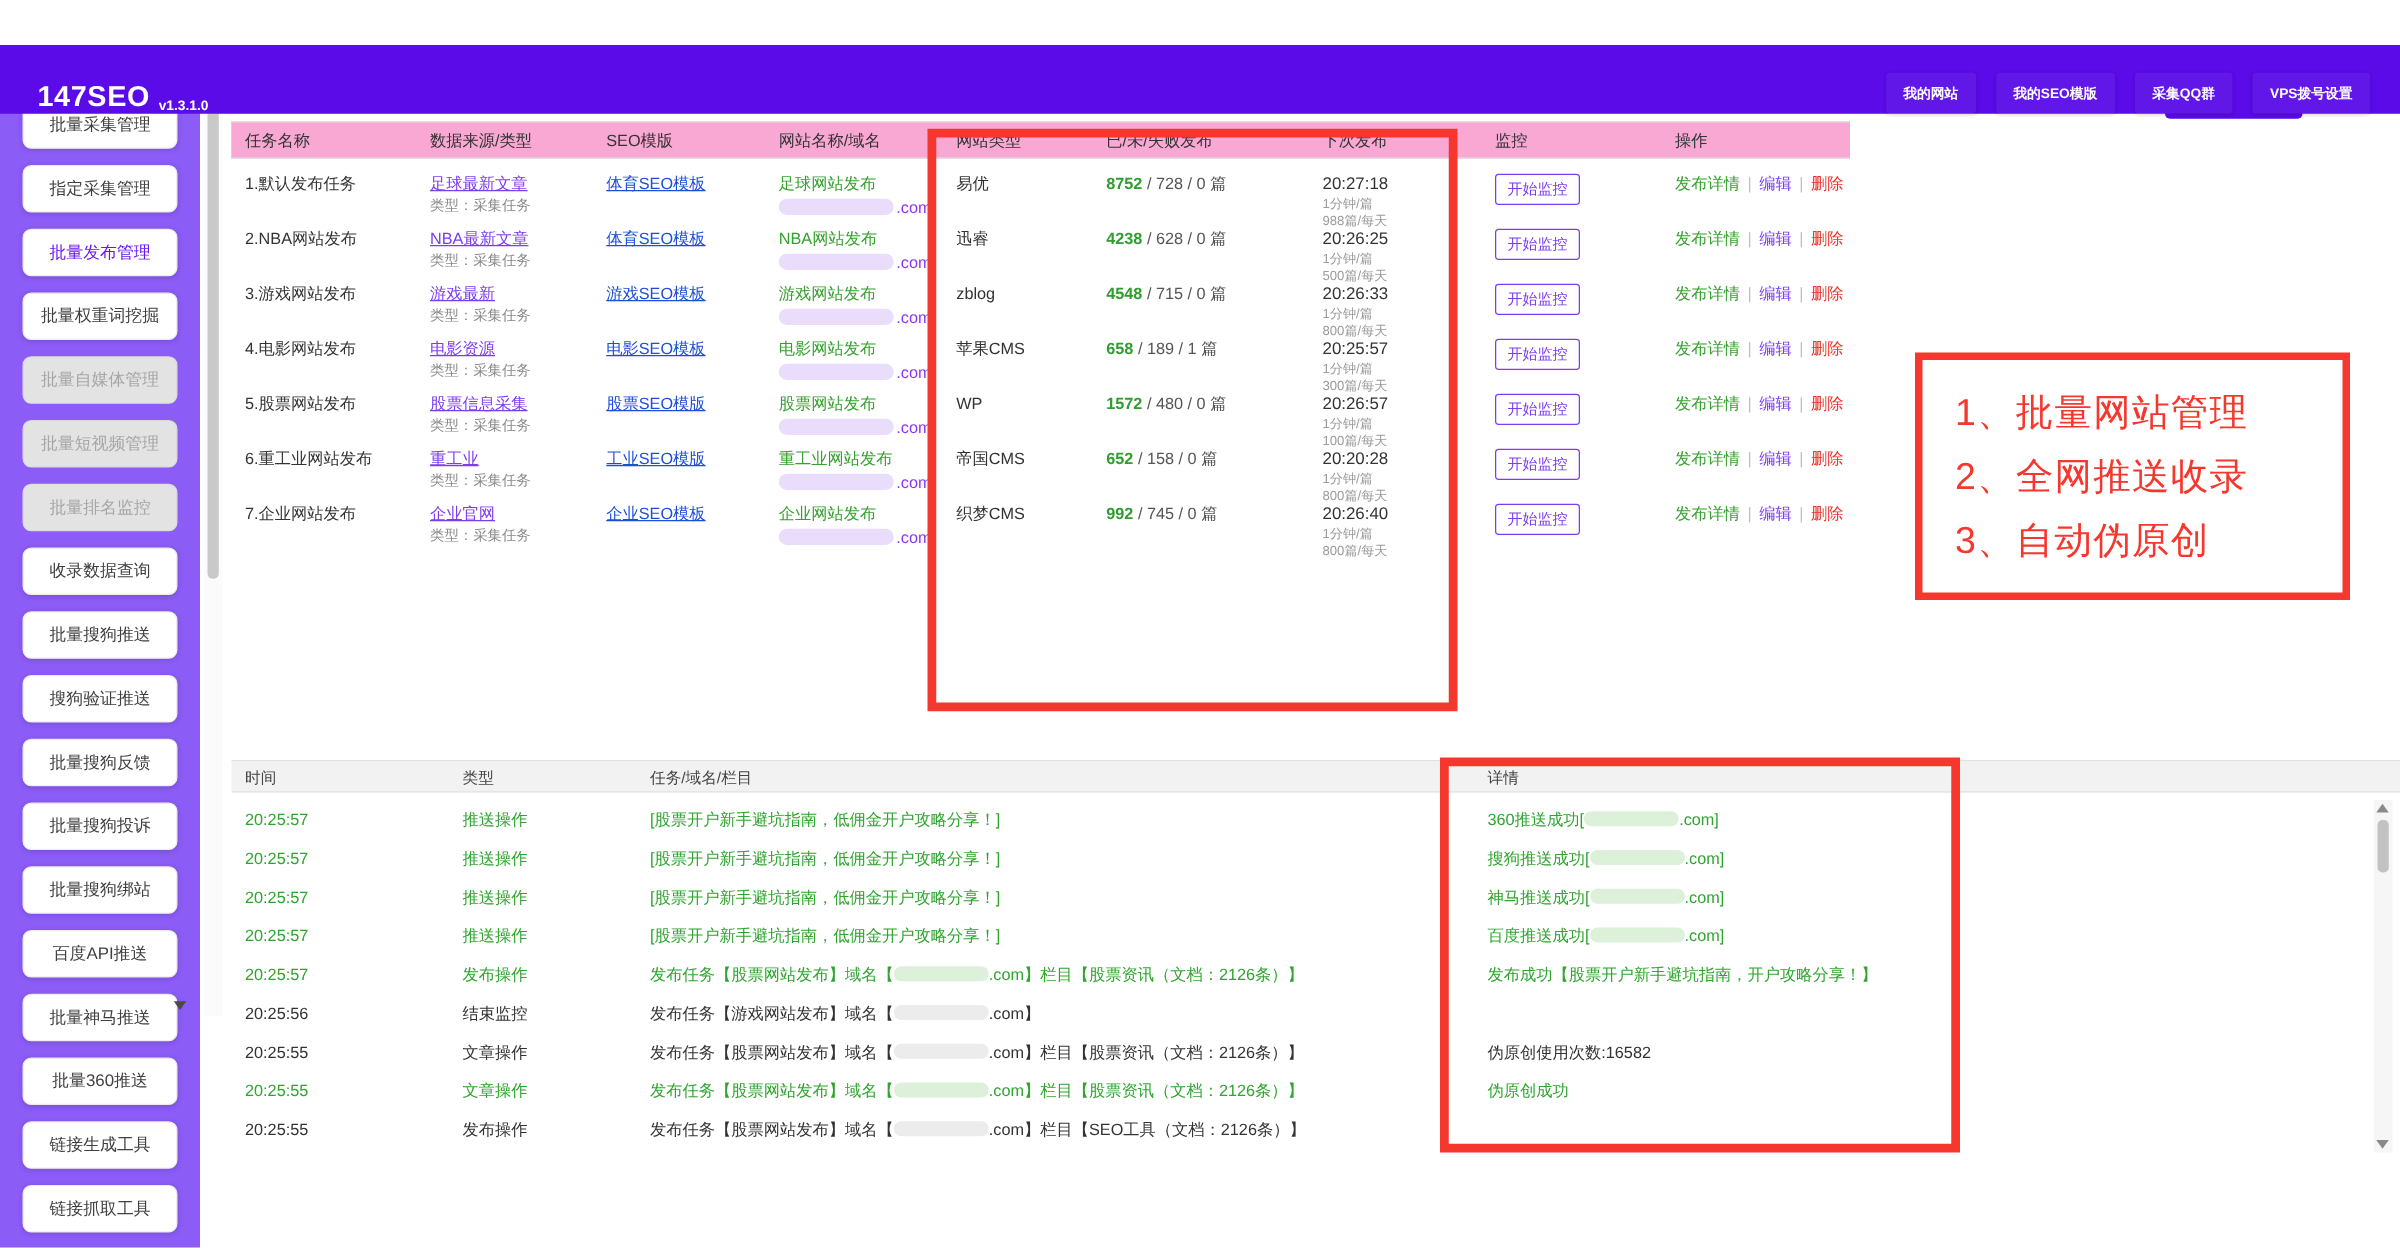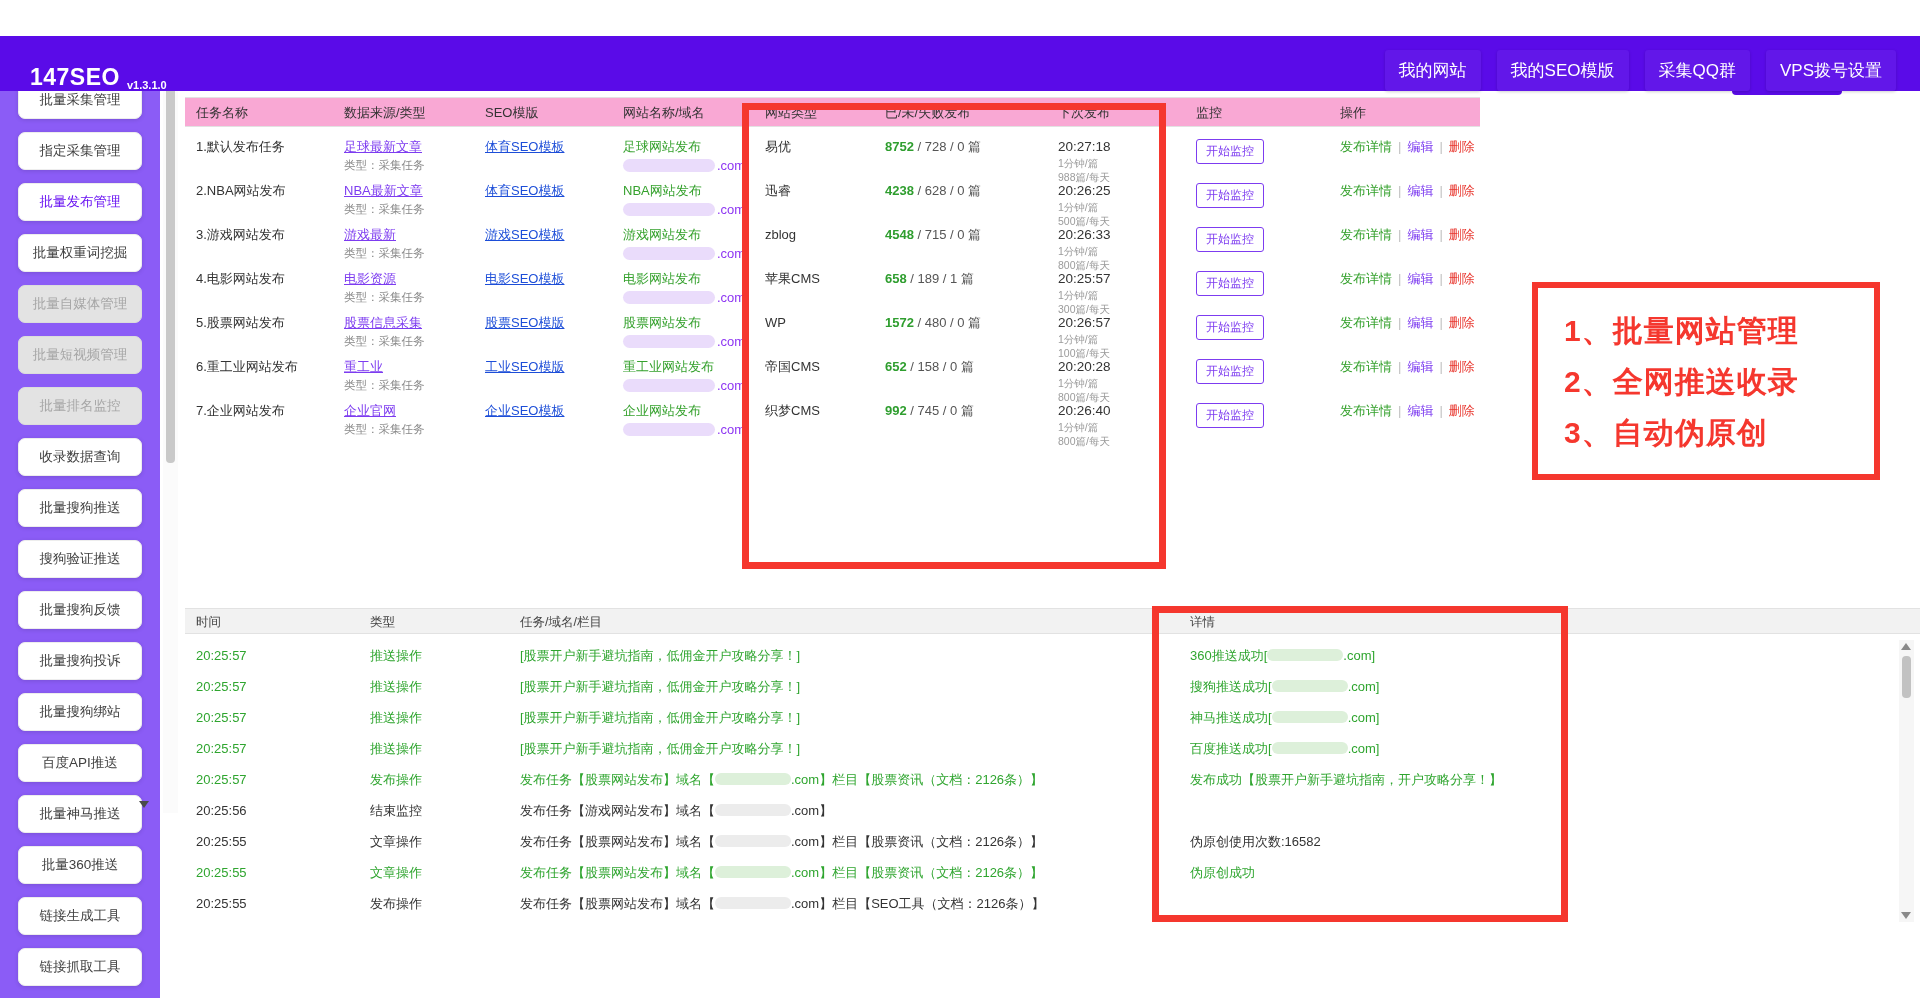--- a/index.html
+++ b/index.html
@@ -6,21 +6,21 @@
   html,body { width:1920px; height:998px; }
   body { position:relative; overflow:hidden; background:#fff; color:#333;
          font-family:"Liberation Sans", sans-serif; }
 
   
   .topbar { position:absolute; left:0; top:0; width:100%; height:55px;
             background:#5a0be8; display:flex; align-items:flex-end; z-index:3;margin-top:36px; }
   .logo { color:#fff; font-size:23px; font-weight:bold; margin-left:30px; letter-spacing:.5px; }
   .version { color:#fff; font-size:11px; font-weight:bold; margin-left:7px; margin-top:9px; }
   .nav { margin-left:auto; margin-right:24px; display:flex; gap:16px; }
-  .nav-item { color:#fff; font-size:17px; font-weight:normal; padding:9px 14px;
+  .nav-item { color:#fff; font-size:11px; font-weight:bold; padding:9px 14px;
               border-radius:3px; background:rgba(255,255,255,.05);
               box-shadow:0 1px 3px rgba(0,0,0,.18); cursor:pointer; white-space:nowrap; }
 
   
   .sidebar { position:absolute; left:0; top:55px; width:160px; bottom:0;
              background:#8b5cf6; padding-top:26px; overflow:hidden; }
   .side-btn { width:124px; height:38px; margin:0 auto 13px; display:flex;
               align-items:center; justify-content:center; font-size:13.5px; color:#404040;
               background:#fff; border:1px solid #ededed; border-radius:7px;
               box-shadow:0 1px 4px rgba(0,0,0,.13); cursor:pointer; white-space:nowrap; }
@@ -91,21 +91,21 @@
   .log-row.cut { height:24px; overflow:hidden; }
   .redact-log { display:inline-block; width:76px; height:12px; border-radius:6px;
                 vertical-align:-1px; background:#ececec; }
   .log-row.green .redact-log { background:#ddf0da; }
 
   
   .rbox { position:absolute; border:7px solid #f5372e; z-index:6; pointer-events:none; }
   .rbox1 { left:742px; top:103px; width:424px; height:466px; }
   .rbox2 { left:1152px; top:606px; width:416px; height:316px; }
   .rbox3 { left:1532px; top:282px; width:348px; height:198px; border-width:6px;
-           padding:17px 0 0 26px; pointer-events:none;font-weight:bold; }
+           padding:17px 0 0 26px; pointer-events:none; }
   .annot-line { font-size:30px; color:#f5372e; line-height:51px; letter-spacing:1px; white-space:nowrap; }
 </style>
 </head>
 <body>
 
 <div class="topbar">
   <span class="logo">147SEO</span>
   <span class="version">v1.3.1.0</span>
   <div class="nav">
     <span class="nav-item">我的网站</span>

